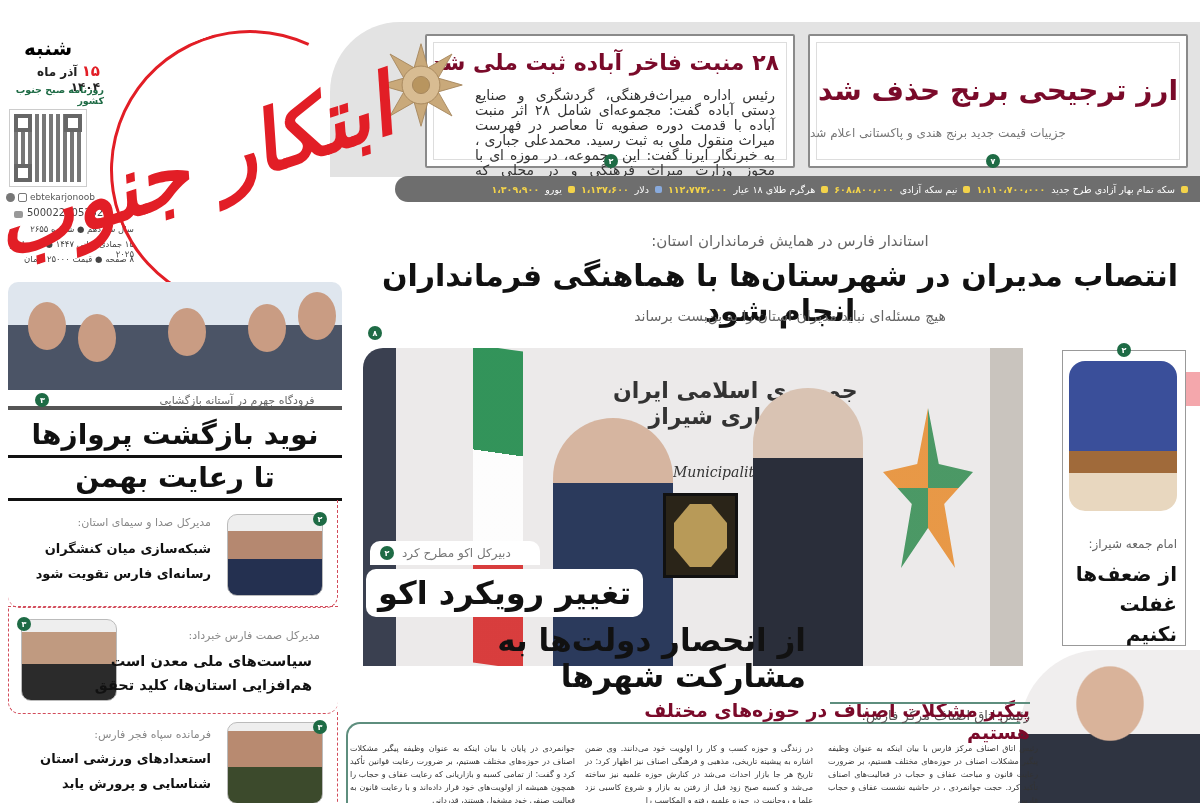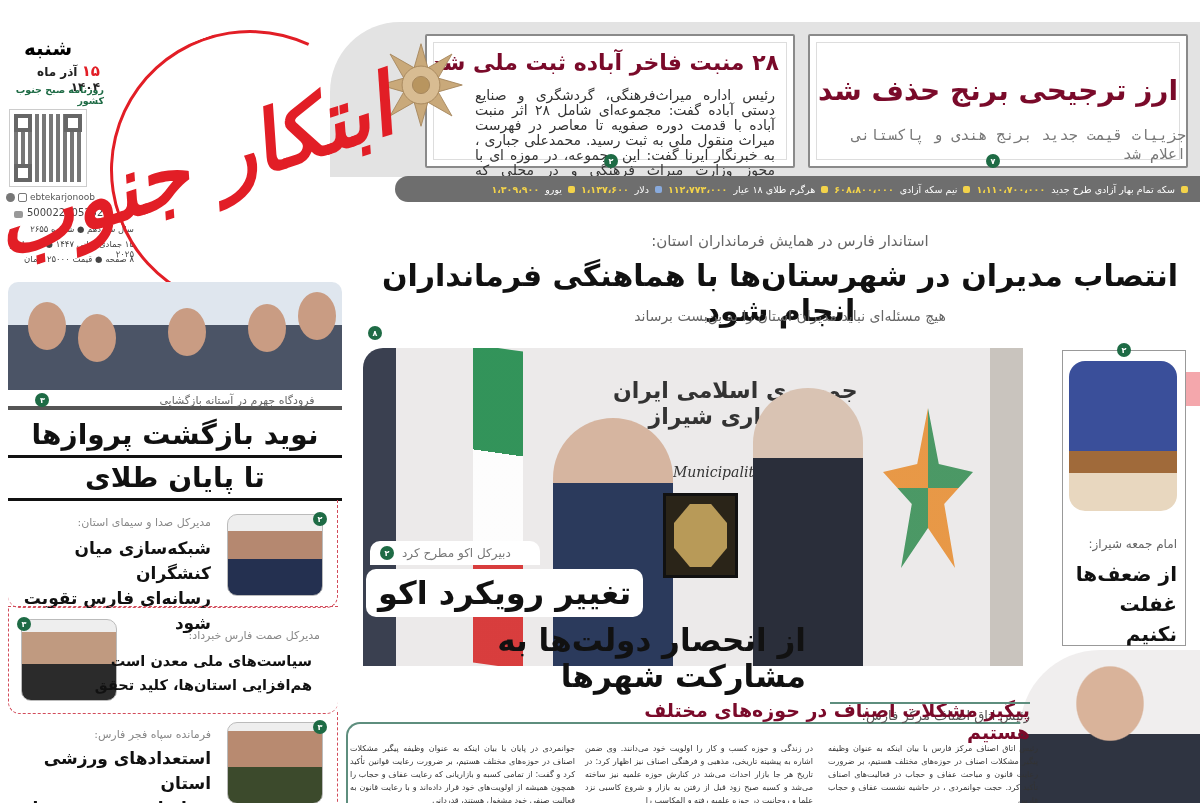--- a/index.html
+++ b/index.html
@@ -9,21 +9,21 @@
   .abs { position: absolute; }
 
   
   .top-band { left: 330px; top: 22px; width: 870px; height: 155px; background: #e3e3e3; border-top-left-radius: 70px; }
   .box { background: #fff; border: 2px solid #8a8a8a; border-radius: 2px; }
   .box-inner { position: absolute; inset: 6px; background: #fff; border: 1px solid #ddd; }
 
   .rice-box { left: 808px; top: 34px; width: 380px; height: 134px; }
   .rice-kicker { position: absolute; top: 16px; right: 0; left: 0; text-align: center; font-size: 12px; color: #777; }
   .rice-title { position: absolute; top: 38px; right: 0; left: 0; text-align: center; font-size: 28px; font-weight: bold; color: #7a0a2a; letter-spacing: -0.5px; }
-  .rice-sub { position: absolute; top: 90px; right: 0; left: 0; text-align: right; font-size: 15px; color: #777; font-family: Liberation Mono, monospace; }
+  .rice-sub { position: absolute; top: 90px; right: 0; left: 0; text-align: left; font-size: 12px; color: #777; }
 
   .abadeh-box { left: 425px; top: 34px; width: 370px; height: 134px; }
   .abadeh-title { position: absolute; top: 14px; right: 14px; font-size: 22px; font-weight: bold; color: #7a0a2a; }
   .abadeh-body { position: absolute; top: 52px; right: 18px; width: 300px; font-size: 14px; line-height: 15px; color: #333; text-align: justify; }
 
   .ornament { left: 378px; top: 42px; width: 86px; height: 86px; }
 
   .page-badge { width: 14px; height: 14px; border-radius: 50%; background: #1e6b45; color: #fff; font-size: 8px; display: flex; align-items: center; justify-content: center; font-weight: bold; }
 
   
@@ -81,21 +81,21 @@
   
   .airport-photo { left: 8px; top: 282px; width: 334px; height: 108px; border-radius: 10px 10px 0 0; overflow: hidden; background: linear-gradient(180deg,#dfe6ee 0 40%, #4b5466 40%); }
   .airport-photo .head { position: absolute; width: 38px; height: 48px; border-radius: 50%; background: #c99c83; }
   .airport-caption { left: 8px; top: 390px; width: 334px; height: 20px; display: flex; align-items: center; justify-content: center; gap: 110px; font-size: 11px; color: #666; background: linear-gradient(180deg,#fff 0 80%, #555 80%); }
   .airport-title { left: 8px; top: 415px; width: 334px; text-align: center; font-size: 28px; font-weight: bold; line-height: 40px; }
   .rule { height: 3px; background: #111; }
 
   .item { position: absolute; left: 8px; width: 330px; height: 108px; border: 1.5px dashed #d24b5a; border-radius: 0 0 12px 12px; }
   .item-photo { position: absolute; width: 96px; height: 82px; border-radius: 10px; border: 1.5px solid #bbb; overflow: hidden; }
   .item-kicker { position: absolute; font-size: 11px; color: #888; text-align: right; }
-  .item-title { position: absolute; font-size: 17px; font-weight: bold; line-height: 25px; text-align: right; }
+  .item-title { position: absolute; font-size: 13px; font-weight: bold; line-height: 25px; text-align: right; }
   .item-badge { position: absolute; }
 
   
   .asnaf-box { left: 346px; top: 722px; width: 854px; height: 90px; border-top: 2px solid #5e8e7e; border-left: 2px solid #5e8e7e; border-radius: 14px 0 0 0; }
   .asnaf-kicker { left: 600px; top: 674px; width: 430px; text-align: right; font-size: 13px; color: #555; margin-top: 34px; }
   .asnaf-title { left: 580px; top: 699px; width: 450px; text-align: right; font-size: 19px; font-weight: bold; color: #7a0a2a; }
   .asnaf-photo { left: 1020px; top: 650px; width: 180px; height: 153px; border-radius: 80px 0 0 0; background: radial-gradient(ellipse at 50% 35%, #d9b39a 0 26%, transparent 27%), linear-gradient(180deg,#f0eeee 0 55%, #2f3441 55%); }
   .col-text { position: absolute; font-size: 8px; line-height: 13px; color: #333; text-align: justify; }
 </style>
 </head>
@@ -217,21 +217,21 @@
   <div class="head" style="left:240px;top:22px;"></div>
   <div class="head" style="left:290px;top:10px;"></div>
 </div>
 <div class="abs airport-caption">
   <span>فرودگاه جهرم در آستانه بازگشایی</span>
   <span class="page-badge">۳</span>
 </div>
 <div class="abs airport-title">
   <div>نوید بازگشت پروازها</div>
   <div class="rule"></div>
-  <div>تا پایان طلای</div>
+  <div>تا رعایت بهمن</div>
   <div class="rule"></div>
 </div>
 
 <div class="item" style="top:500px;border-top:none;border-left:none;">
   <div class="item-photo" style="right:14px;top:14px;background:linear-gradient(180deg,#eee 0 20%, #b58870 20% 55%, #243050 55%);"></div>
   <div class="page-badge item-badge" style="right:10px;top:12px;">۲</div>
   <div class="item-kicker" style="right:126px;top:16px;">مدیرکل صدا و سیمای استان:</div>
   <div class="item-title" style="right:126px;top:36px;">
     <div>شبکه‌سازی میان کنشگران</div>
     <div>رسانه‌ای فارس تقویت شود</div>

